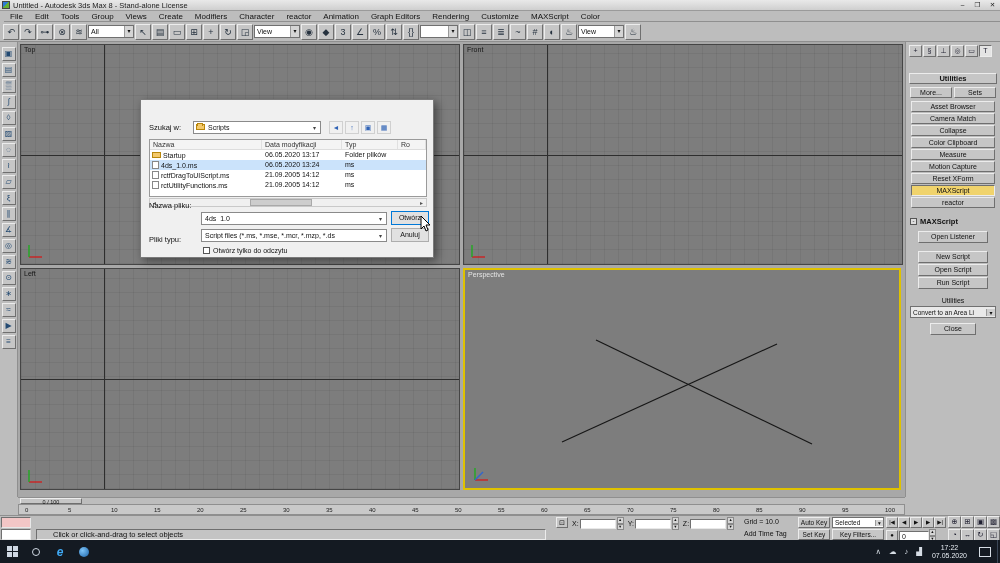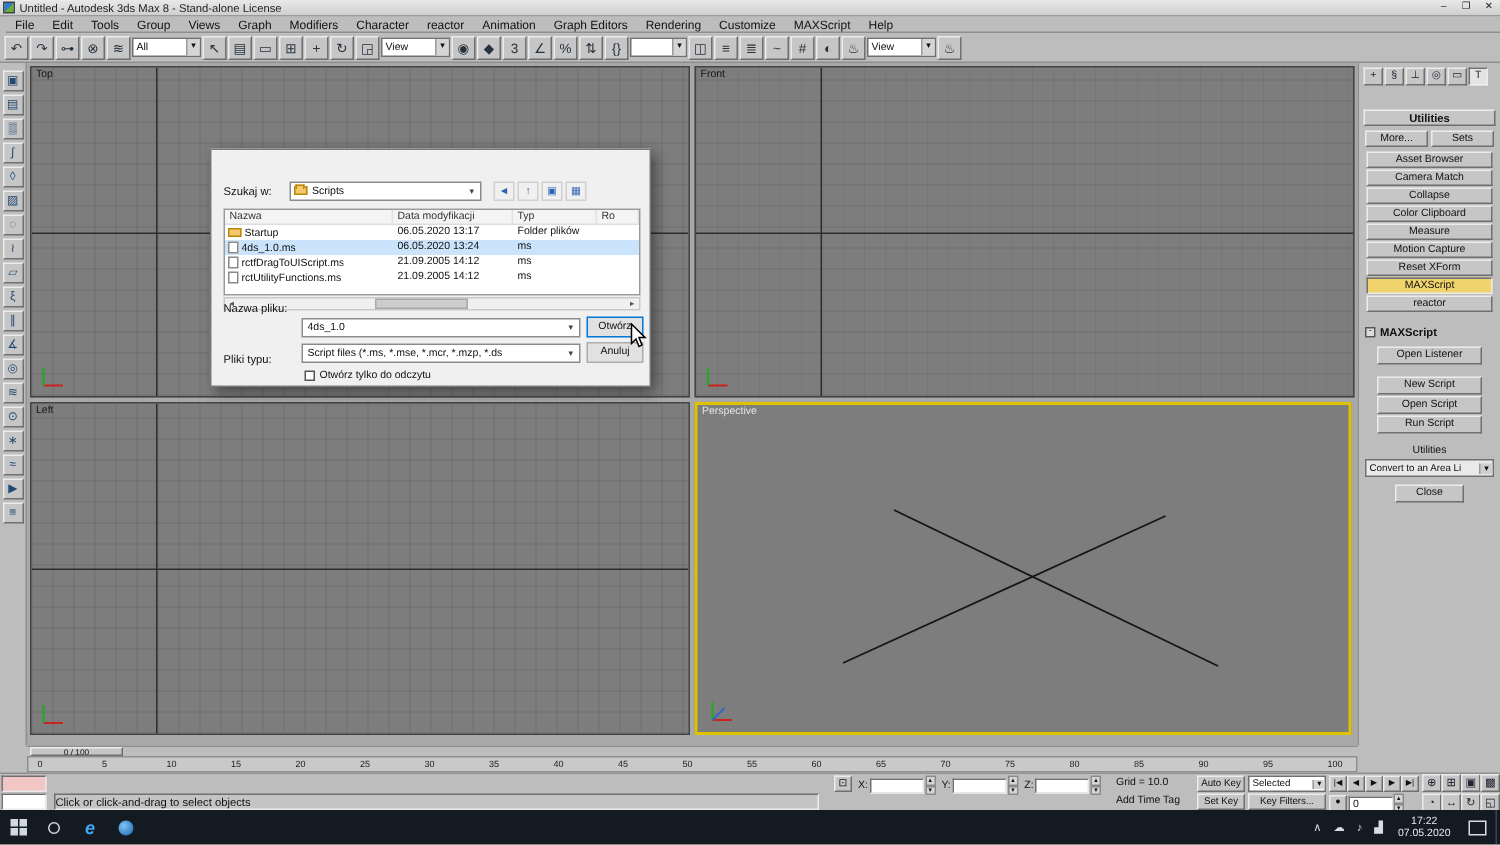--- a/index.html
+++ b/index.html
@@ -67,21 +67,21 @@
   #timeslider{position:absolute;left:18px;top:497px;width:887px;height:7px;background:var(--ui-gray);border-top:1px solid #8f8f8f}
   .ts-handle{position:absolute;left:2px;top:0;width:62px;height:6px;font-size:5.5px;line-height:6px;text-align:center;color:#111}
   #trackbar{position:absolute;left:18px;top:504px;width:887px;height:11px;background:#c9c9c9;border:1px solid #8f8f8f}
   .tick{position:absolute;top:0;font-size:6px;line-height:10px;color:#222}
 
   
   #statusbar{position:absolute;left:0;top:515px;width:1000px;height:25px;background:var(--ui-gray);border-top:1px solid #8f8f8f;font-size:7.5px}
   #mini-pink{position:absolute;left:1px;top:1px;width:30px;height:11px;background:var(--listener-pink,#f3c6c6)}
   #mini-white{position:absolute;left:1px;top:13px;width:30px;height:11px;background:#fff}
   #sel-status{position:absolute;left:36px;top:1px;width:510px;height:11px;line-height:10px;padding-left:3px;background:#c4c4c4}
-  #prompt{position:absolute;left:36px;top:13px;width:510px;height:11px;line-height:10px;padding-left:0;background:#c4c4c4}
+  #prompt{position:absolute;left:36px;top:13px;width:510px;height:11px;line-height:10px;padding-left:16px;background:#c4c4c4}
   #lock-btn{position:absolute;left:556px;top:1px;width:12px;height:11px;font-size:7px;line-height:9px;text-align:center}
   #coords{position:absolute;left:572px;top:1px;display:flex;gap:4px}
   .coord-group{display:flex;align-items:center;gap:1px}
   .coord-label{font-size:7px}
   .coord-field{width:36px;height:10px;font-size:7px;line-height:9px;padding-left:2px}
   .spin{display:flex;flex-direction:column;width:7px}
   .spin span{font-size:4.5px;line-height:4.5px;text-align:center;background:#d5d5d5;border:1px solid #8a8a8a}
   #grid-status{position:absolute;left:744px;top:2px;font-size:7px}
   #time-tag{position:absolute;left:744px;top:14px;font-size:7px}
   .sb-btn{position:absolute;width:32px;height:11px;font-size:6.5px;line-height:9px;text-align:center}
@@ -167,30 +167,30 @@
       <span class="winbtn">✕</span>
     </span>
   </div>
 
   <div id="menubar">
       <span class="menu-item">File</span>
       <span class="menu-item">Edit</span>
       <span class="menu-item">Tools</span>
       <span class="menu-item">Group</span>
       <span class="menu-item">Views</span>
-      <span class="menu-item">Graph</span>
+      <span class="menu-item">Create</span>
       <span class="menu-item">Modifiers</span>
       <span class="menu-item">Character</span>
       <span class="menu-item">reactor</span>
       <span class="menu-item">Animation</span>
       <span class="menu-item">Graph Editors</span>
       <span class="menu-item">Rendering</span>
       <span class="menu-item">Customize</span>
       <span class="menu-item">MAXScript</span>
-      <span class="menu-item">Help</span>
+      <span class="menu-item">Color</span>
     </div>
   <div id="toolbar">
       <div class="tb-icon up">↶</div>
       <div class="tb-icon up">↷</div>
       <div class="tb-icon up">⊶</div>
       <div class="tb-icon up">⊗</div>
       <div class="tb-icon up">≋</div>
       <div class="tb-combo">
         <span class="val">All</span>
         <span class="arr">▾</span>

